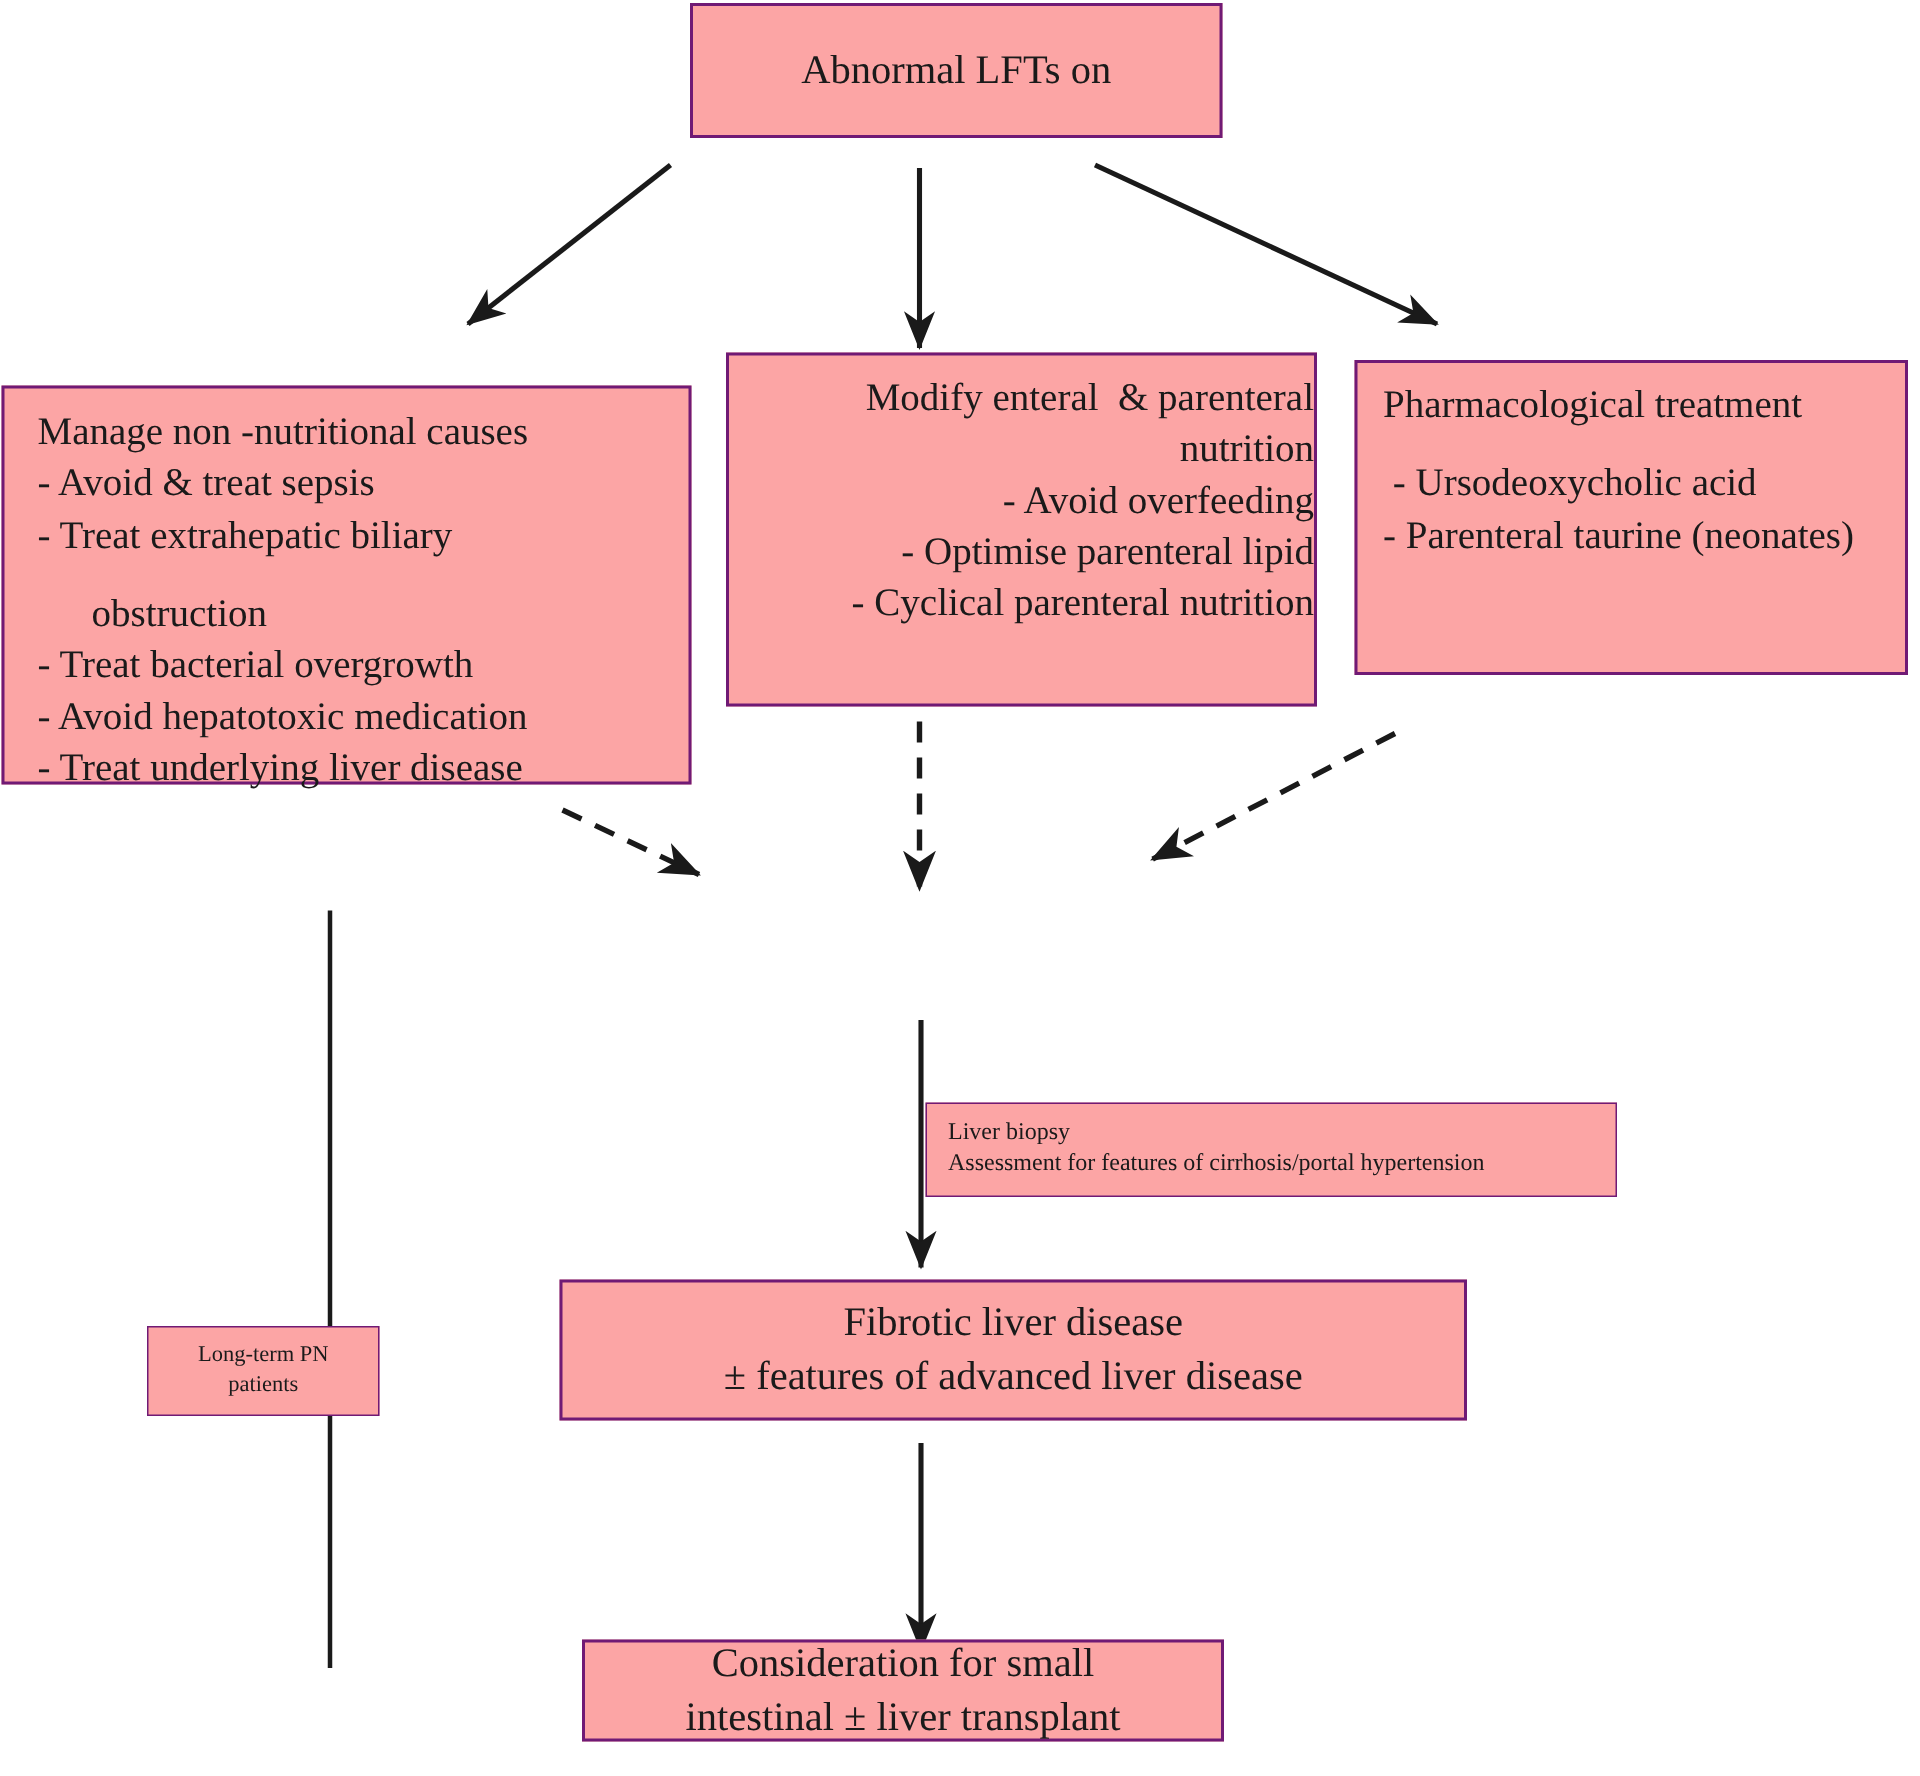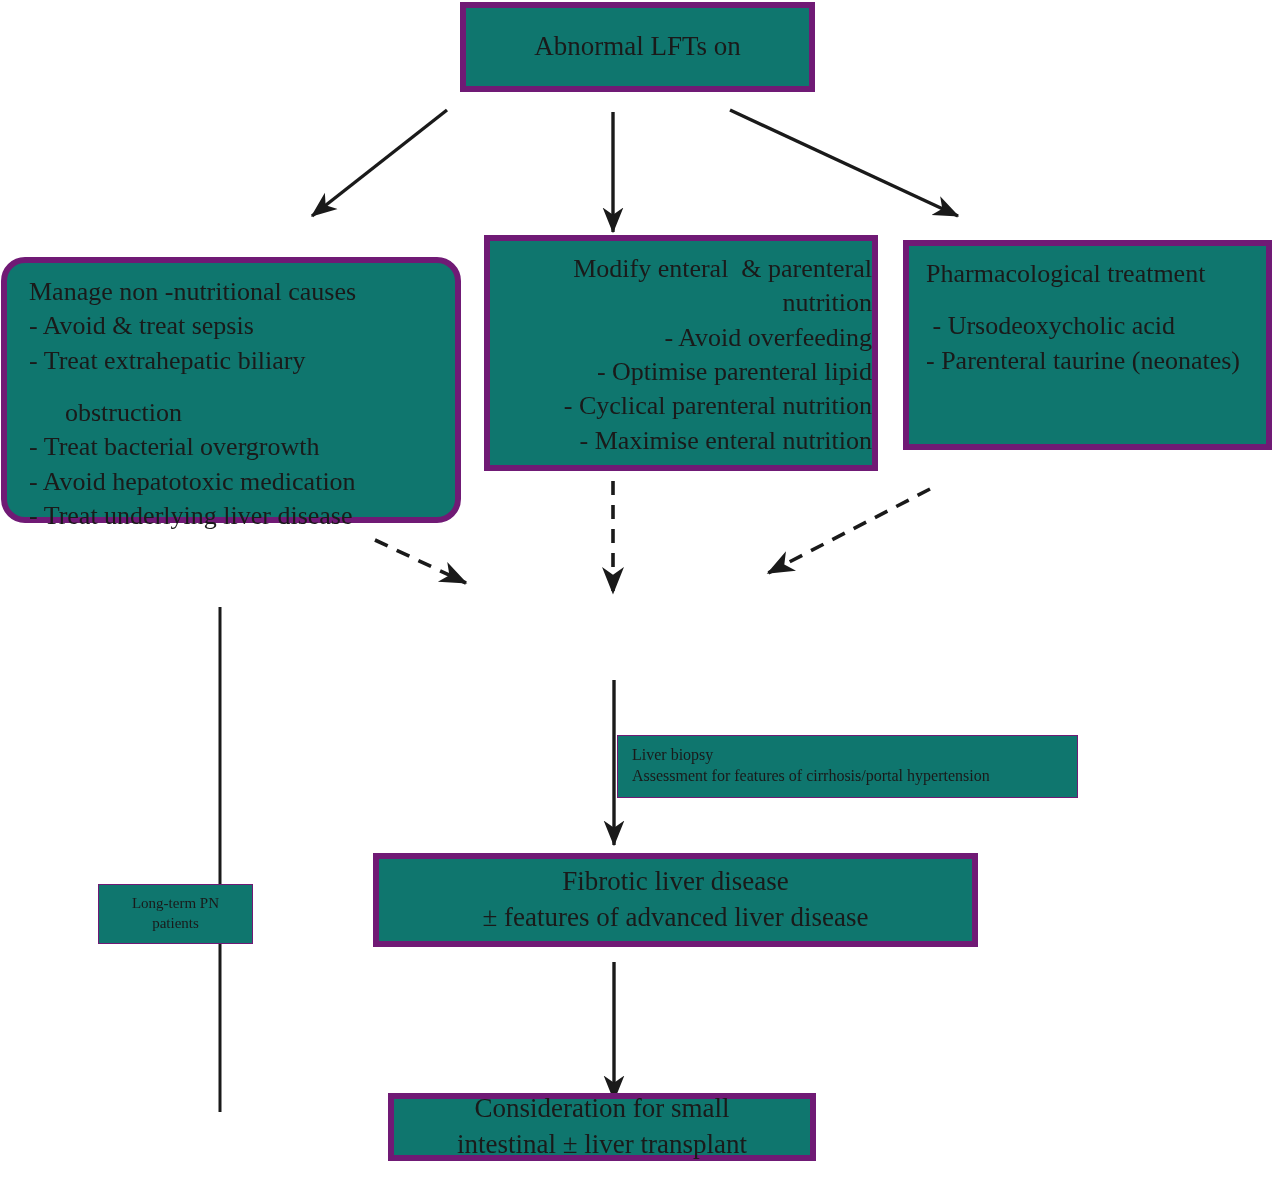--- a/index.html
+++ b/index.html
@@ -11,22 +11,22 @@
     position: relative;
     width: 1280px;
     height: 1184px;
     background: #ffffff;
     font-family: "Liberation Serif", "DejaVu Serif", serif;
     color: #1a1a1a;
     overflow: hidden;
   }
   .box {
     position: absolute;
-    border: 6px solid #701a75;
-    background: #0f766e;
+    border: 2px solid #701a75;
+    background: #fca5a5;
     box-sizing: border-box;
     line-height: 1.32;
   }
   .box-center {
     display: flex;
     flex-direction: column;
     align-items: center;
     justify-content: center;
     text-align: center;
   }
@@ -79,37 +79,36 @@
 
     <line x1="614" y1="680" x2="614" y2="845" stroke="#1a1a1a" stroke-width="3.4" marker-end="url(#ah)"></line>
 
     <line x1="614" y1="962" x2="614" y2="1100" stroke="#1a1a1a" stroke-width="3.4" marker-end="url(#ah)"></line>
   </svg>
 
   <div class="box box-center t-xl" style="left:460px; top:2px; width:355px; height:90px;">
     <div class="line">Abnormal LFTs on</div>
   </div>
 
-  <div class="box box-left t-lg" style="left:1px; top:257px; width:460px; height:266px; padding:12px 0 0 22px;border-radius:24px;">
+  <div class="box box-left t-lg" style="left:1px; top:257px; width:460px; height:266px; padding:12px 0 0 22px;">
     <div class="line">Manage non -nutritional causes</div>
     <div class="line">- Avoid &amp; treat sepsis</div>
     <div class="line">- Treat extrahepatic biliary</div>
     <div class="line hang">obstruction</div>
     <div class="line">- Treat bacterial overgrowth</div>
     <div class="line">- Avoid hepatotoxic medication</div>
     <div class="line">- Treat underlying liver disease</div>
   </div>
 
   <div class="box box-left t-lg" style="left:484px; top:235px; width:394px; height:236px; padding:11px 0 0 18px;align-items:flex-end;">
     <div class="line">Modify enteral  &amp; parenteral</div>
     <div class="line">nutrition</div>
     <div class="line">- Avoid overfeeding</div>
     <div class="line">- Optimise parenteral lipid</div>
     <div class="line">- Cyclical parenteral nutrition</div>
-    <div class="line">- Maximise enteral nutrition</div>
   </div>
 
   <div class="box box-left t-lg" style="left:903px; top:240px; width:369px; height:210px; padding:11px 0 0 17px;">
     <div class="line">Pharmacological treatment</div>
     <div class="line" style="height:18px;"></div>
     <div class="line"> - Ursodeoxycholic acid</div>
     <div class="line">- Parenteral taurine (neonates)</div>
   </div>
 
   <div class="box box-left t-sm" style="left:617px; top:735px; width:461px; height:63px; border-width:1px; padding:8px 0 0 14px;">

